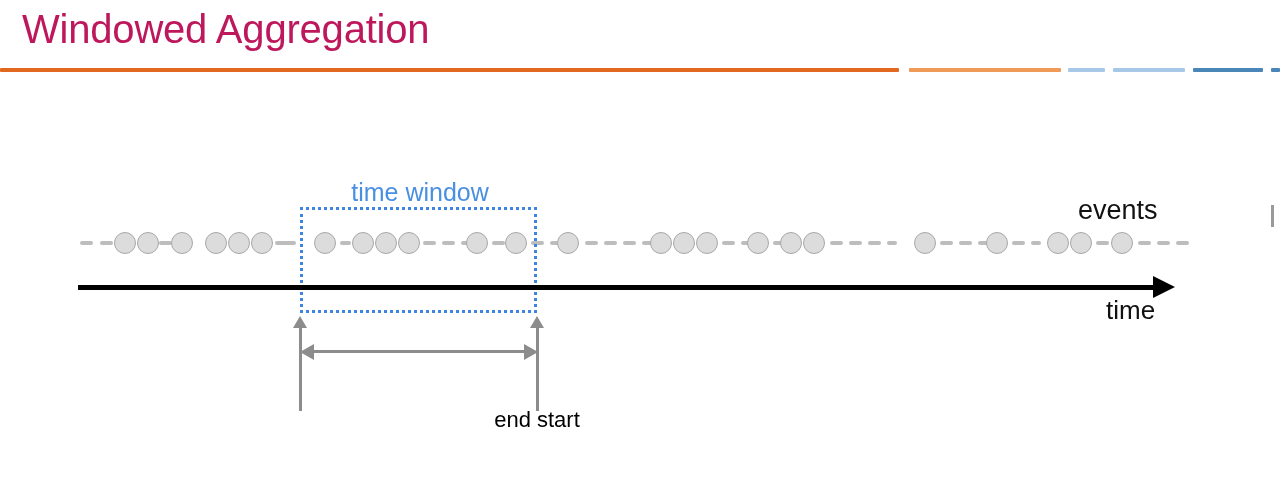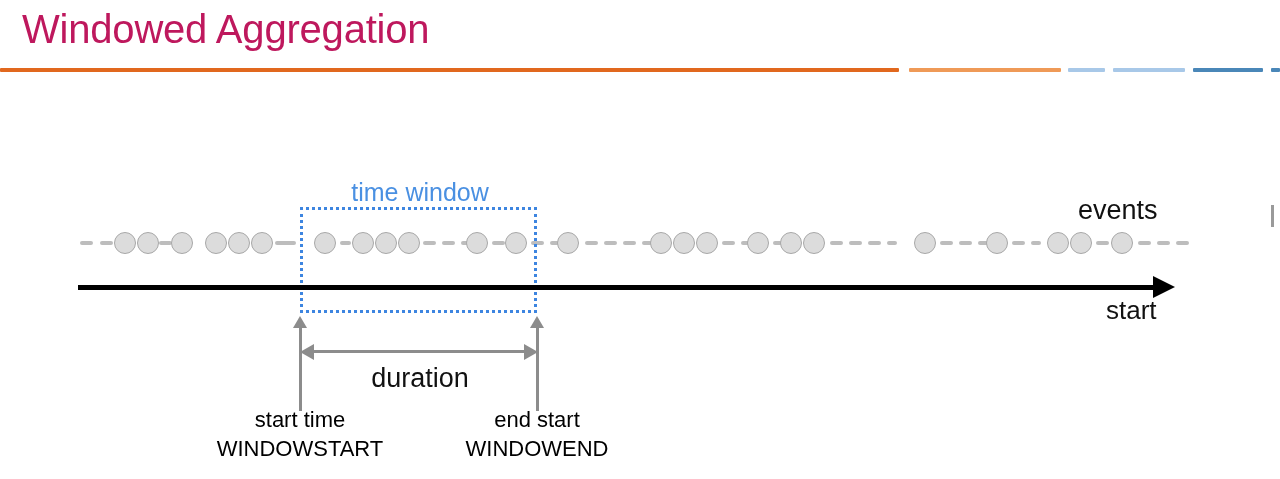--- a/index.html
+++ b/index.html
@@ -288,38 +288,32 @@
       <div class="event-circle" style="left: 1070px; background: rgb(220, 220, 220); border-color: rgb(168, 168, 168);"></div>
       <div class="event-circle" style="left: 1111px; background: rgb(220, 220, 220); border-color: rgb(168, 168, 168);"></div>
     </div>
 
   <div id="time-window-label">time window</div>
 
   <div id="events-label">events</div>
 
   <div id="time-axis-line"></div>
   <div id="time-axis-head"></div>
-  <div id="time-label">start</div>
+  <div id="time-label">time</div>
 
   <div id="pointer-group">
       <div class="pointer-stem" style="left: 299px; top: 237px; height: 84px; background: rgb(140, 140, 140);"></div>
       <div class="pointer-head" style="left: 293px; top: 226px; border-bottom-color: rgb(140, 140, 140);"></div>
       <div class="pointer-stem" style="left: 536px; top: 237px; height: 84px; background: rgb(140, 140, 140);"></div>
       <div class="pointer-head" style="left: 530px; top: 226px; border-bottom-color: rgb(140, 140, 140);"></div>
     </div>
 
   <div id="duration-head-left" class="duration-head"></div>
   <div id="duration-line"></div>
   <div id="duration-head-right" class="duration-head"></div>
-  <div id="duration-label">duration</div>
-
-  <div id="start-caption" class="boundary-caption">
-    <span>start time</span>
-    <span class="caption-line2">WINDOWSTART</span>
-  </div>
+
 
   <div id="end-caption" class="boundary-caption">
     <span>end start</span>
-    <span class="caption-line2">WINDOWEND</span>
   </div>
 
   <div id="right-edge-mark"></div>
 </div>
 
 </body></html>

